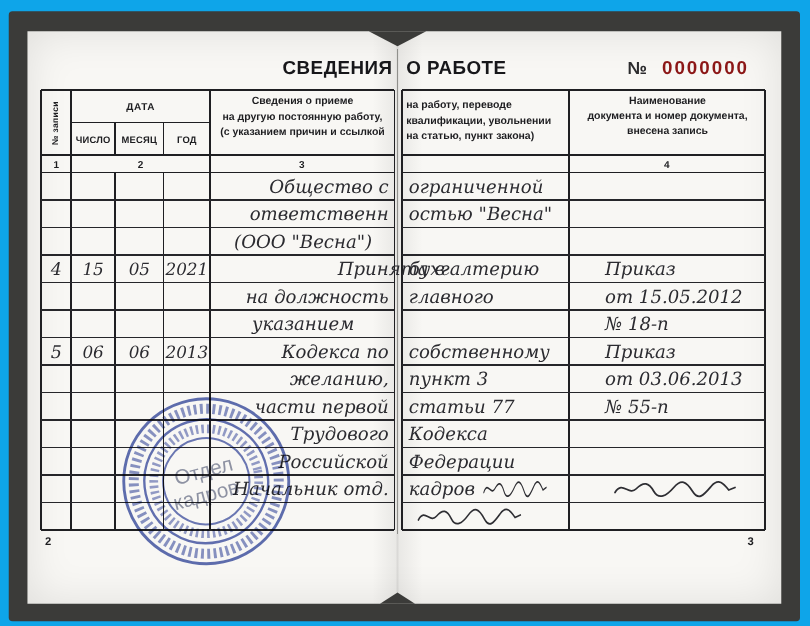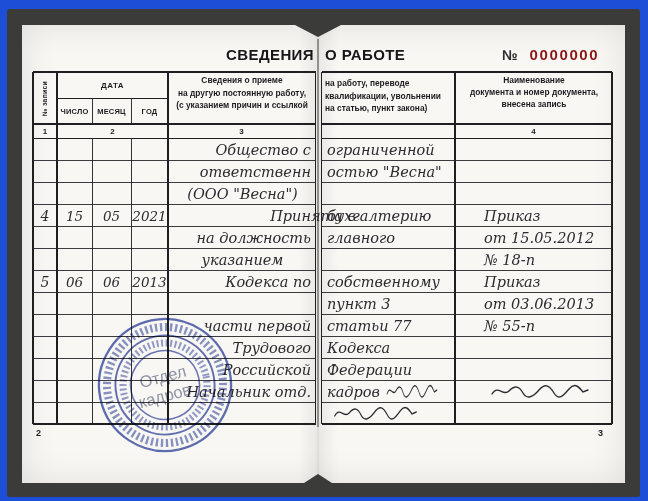--- a/index.html
+++ b/index.html
@@ -1,16 +1,16 @@
 <!DOCTYPE html>
 <html><head>
 <meta charset="utf-8">
 <style>
   html,body{margin:0;padding:0;background:#ffffff;}
-  .scene{position:relative;width:648px;height:501px;background:#1d4ed8;overflow:hidden;
+  .scene{position:relative;width:648px;height:501px;background:#0ea5e9;overflow:hidden;
          font-family:"Liberation Sans",sans-serif;}
   .abs{position:absolute;}
   .frame{position:absolute;left:7px;top:9px;width:633px;height:488px;background:#3b3b39;border-radius:3px;}
   .pages{position:absolute;left:22px;top:25px;width:603px;height:458px;background:#f8f7f4;
          box-shadow:inset 0 0 34px rgba(0,0,0,.10);}
   .gutter-shade{position:absolute;left:276px;top:0;width:40px;height:100%;
         background:linear-gradient(90deg,transparent,rgba(60,60,60,.08) 46%,rgba(60,60,60,.16) 50%,rgba(60,60,60,.08) 54%,transparent);}
   .notch-top{position:absolute;left:273px;top:0;width:0;height:0;
         border-left:23px solid transparent;border-right:23px solid transparent;border-top:12px solid #3b3b39;}
   .notch-bottom{position:absolute;left:282px;bottom:0;width:0;height:0;
@@ -203,20 +203,23 @@
         </div>
         <div class="cell hw c-right" style="left: 148px; top: 245px; width: 145px;">
           <span>Кодекса по</span>
         </div>
         <div class="cell hw c-left" style="left: 303px; top: 245px; width: 130px;">
           <span>собственному</span>
         </div>
         <div class="cell hw c-left" style="left: 460px; top: 245px; width: 128px;">
           <span>Приказ</span>
         </div>
+        <div class="cell hw c-right" style="left: 148px; top: 267px; width: 145px;">
+          <span>желанию,</span>
+        </div>
         <div class="cell hw c-left" style="left: 303px; top: 267px; width: 130px;">
           <span>пункт 3</span>
         </div>
         <div class="cell hw c-left" style="left: 460px; top: 267px; width: 128px;">
           <span>от 03.06.2013</span>
         </div>
         <div class="cell hw c-right" style="left: 148px; top: 289px; width: 145px;">
           <span>части первой</span>
         </div>
         <div class="cell hw c-left" style="left: 303px; top: 289px; width: 130px;">

